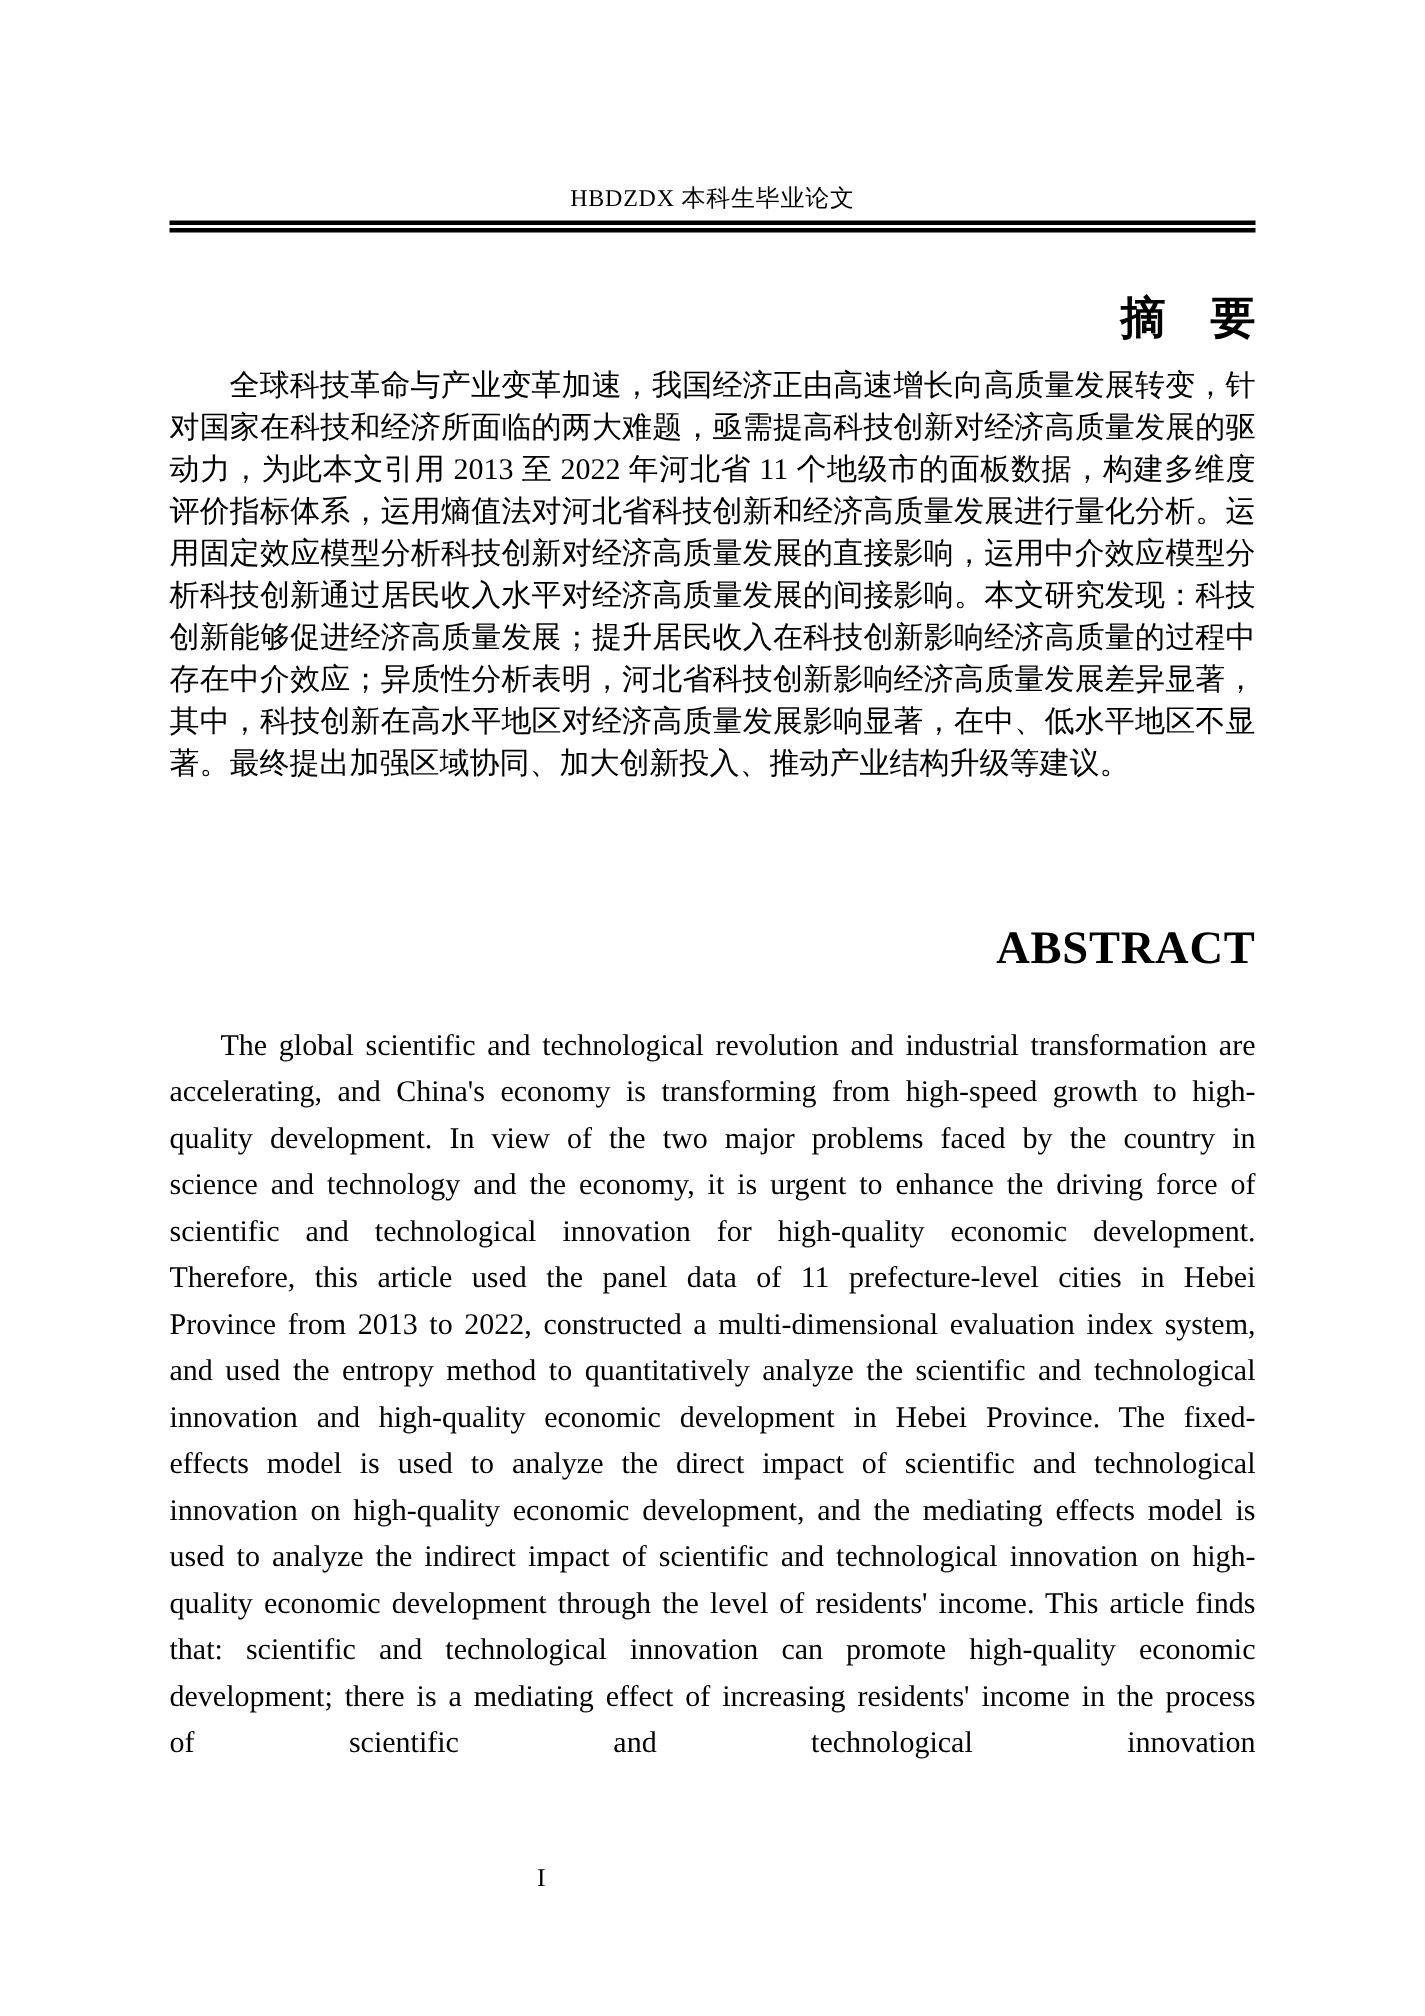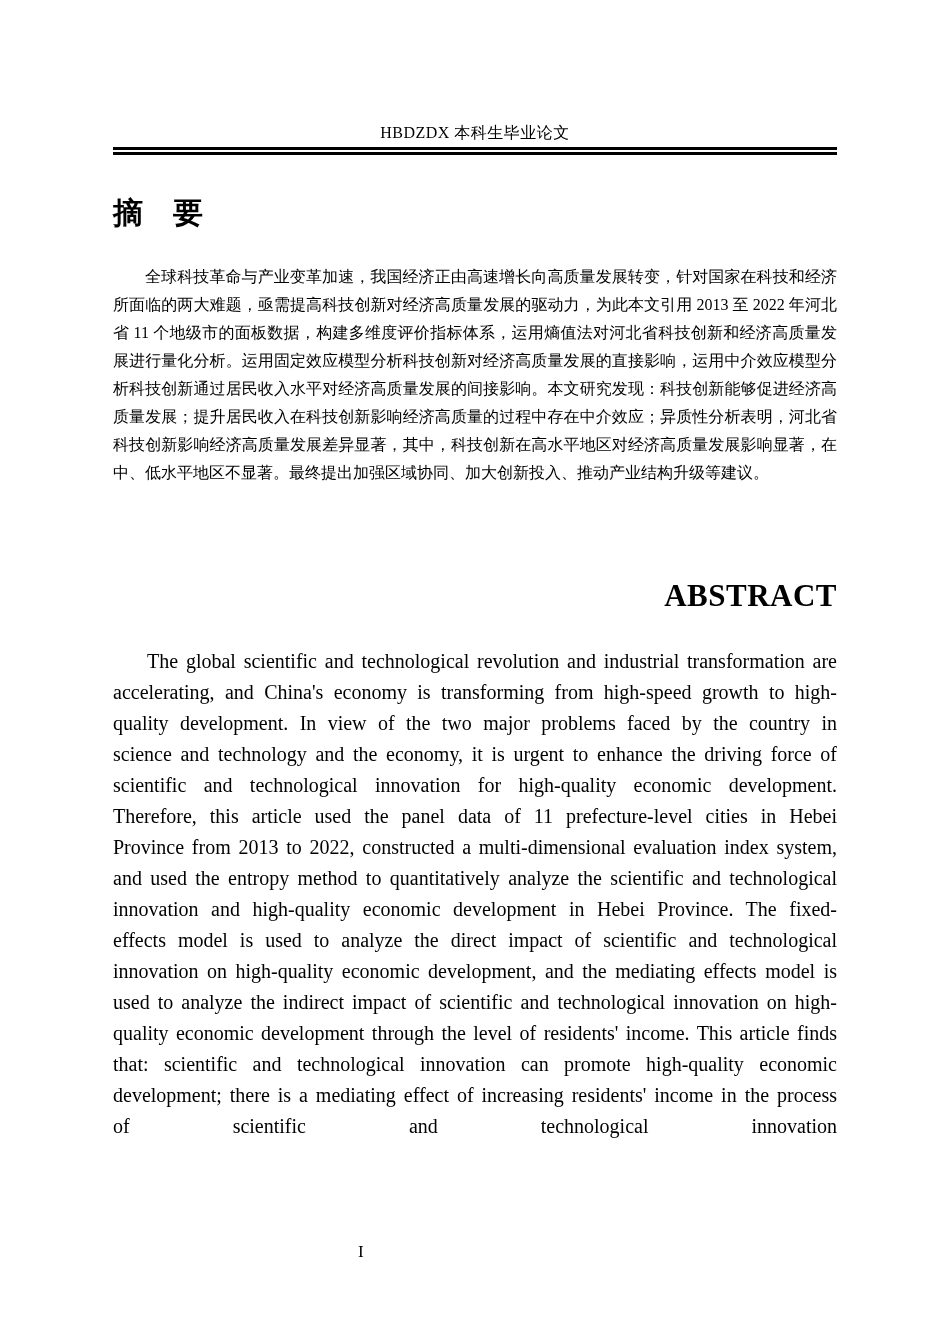--- a/index.html
+++ b/index.html
@@ -27,30 +27,30 @@
     line-height: 22px;
     letter-spacing: 0.5px;
   }
   .header-rule {
     margin-top: 3px;
     height: 0;
     border-top: 8px double #000;
   }
   .cn-title {
     margin-top: 42px;
-    text-align: left;
+    text-align: right;
     font-family: "Liberation Sans", "DejaVu Sans", sans-serif;
     font-weight: bold;
     font-size: 30px;
     line-height: 32px;
     color: #000;
   }
   .cn-body {
-    margin-top: 34px;
-    font-size: 16px;
+    margin-top: 14px;
+    font-size: 20px;
     line-height: 28px;
     text-align: justify;
     text-indent: 2em;
   }
   .cn-keywords {
     font-size: 20px;
     line-height: 28px;
     text-indent: 2em;
   }
   .en-title {

